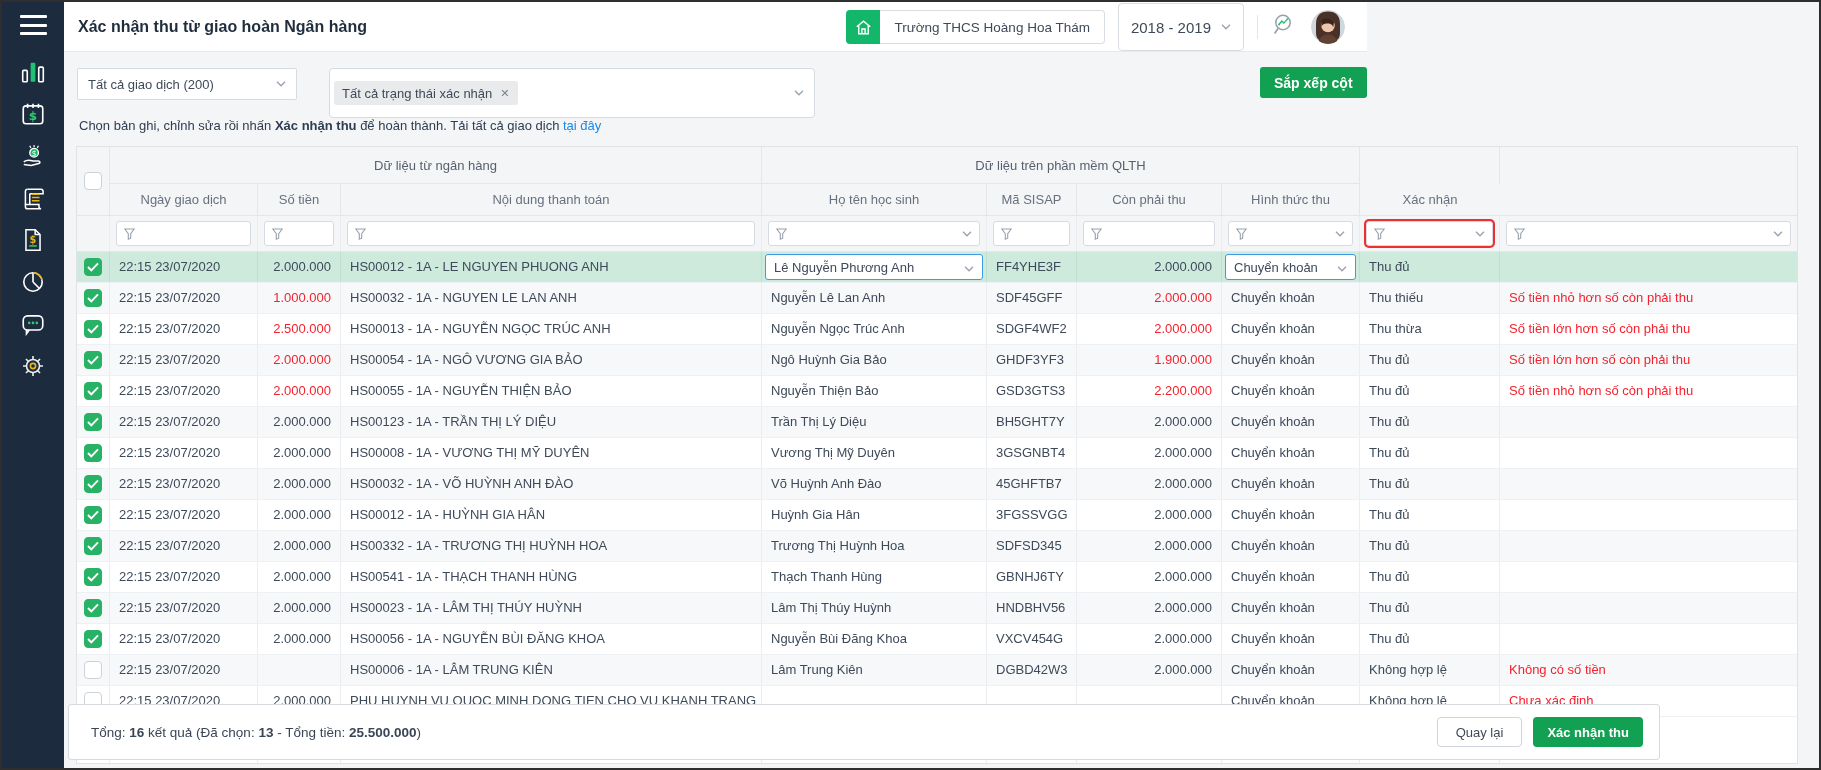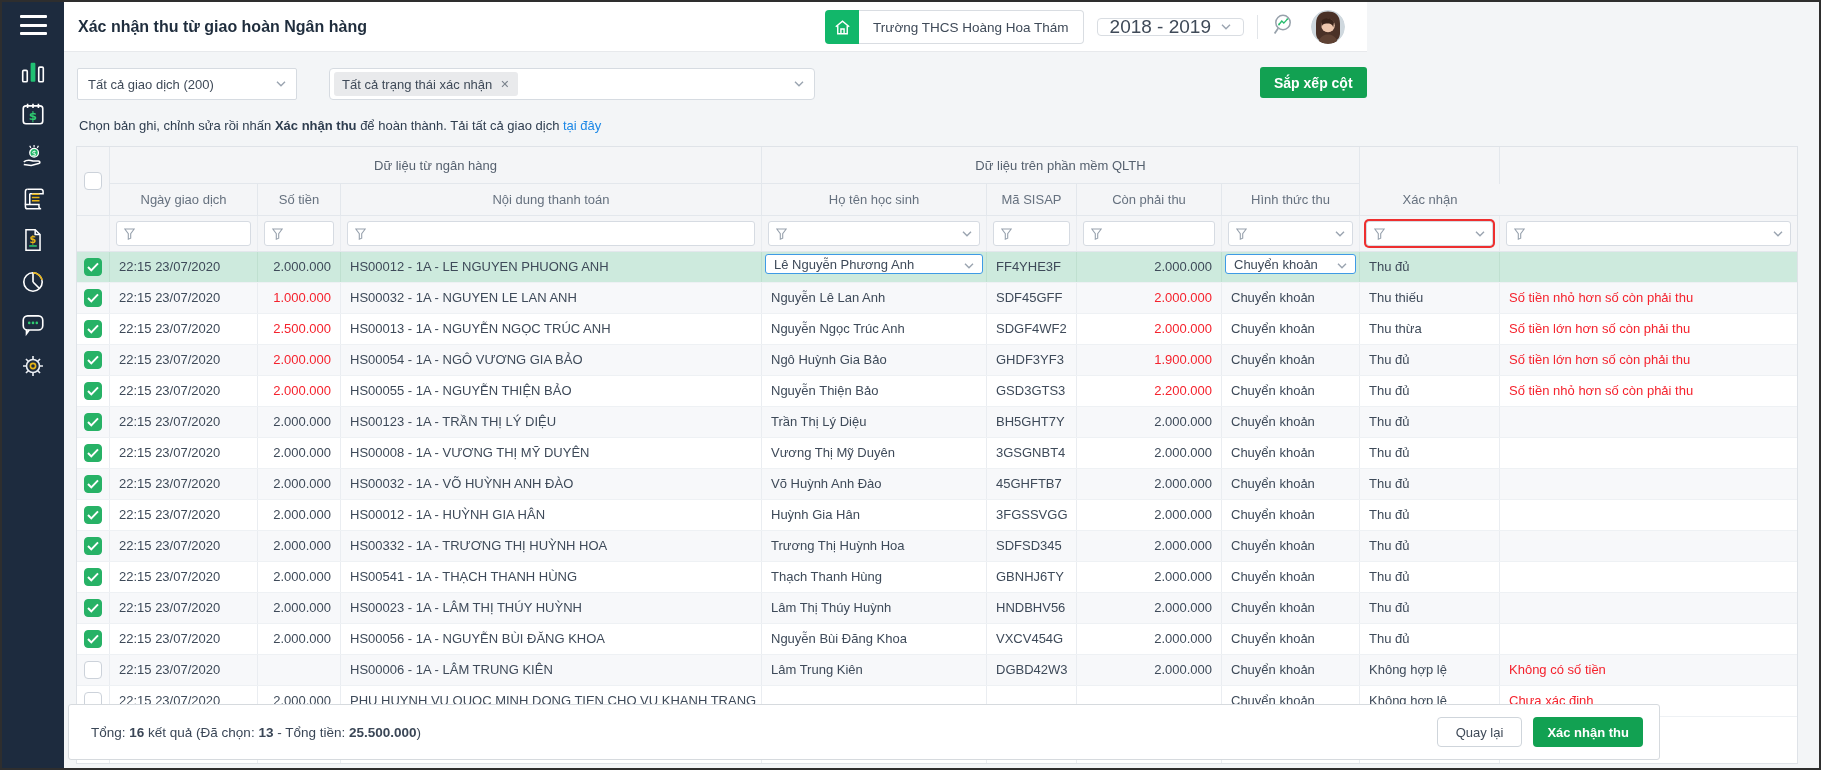--- a/index.html
+++ b/index.html
@@ -21,30 +21,30 @@
 
   .topbar { position:absolute; left:0; top:0; width:1303px; height:50px; background:#fff;
             border-bottom:1px solid #e7e9ec; border-right:1px solid e7e9ec; z-index:20;
             display:flex; align-items:center; }
   .page-title { margin-left:14px; font-size:16px; font-weight:bold; color:#1f2d3d; }
   .top-right { position:absolute; right:22px; top:8px; height:34px; display:flex; align-items:center; gap:13px; }
   .school { display:flex; align-items:stretch; height:34px; cursor:pointer;justify-content:center; }
   .school-ic { width:34px; height:34px; background:#12b76a; border-radius:4px 0 0 4px; display:flex; align-items:center; justify-content:center; }
   .school-lb { border:1px solid #d9dde2; border-left:none; border-radius:0 4px 4px 0; display:flex; align-items:center;
                padding:0 14px; font-size:13.5px; color:#3f4a58; background:#fff; }
-  .yearbox { height:18px; border:1px solid #d9dde2; border-radius:4px; background:#fff; display:flex; align-items:center;
-             gap:10px; padding:0 12px; font-size:19px; color:#3f4a58; cursor:pointer; }
+  .yearbox { height:48px; border:1px solid #d9dde2; border-radius:4px; background:#fff; display:flex; align-items:center;
+             gap:10px; padding:0 12px; font-size:15px; color:#3f4a58; cursor:pointer; }
   .vsep { width:1px; height:24px; background:#e2e5e9; }
   .avatar { width:34px; height:34px; border-radius:50%; overflow:hidden; cursor:pointer; }
 
   
   .ddl { position:absolute; left:13px; top:66px; width:220px; height:32px; background:#fff; border:1px solid #d6dbe1;
          border-radius:2px; display:flex; align-items:center; justify-content:space-between; padding:0 10px;
          font-size:13px; color:#3f4a58; cursor:pointer; }
-  .multibox { position:absolute; left:265px; top:66px; width:486px; height:32px; background:#fff; border:1px solid #d6dbe1;
+  .multibox { position:absolute; left:265px; top:66px; width:486px; height:50px; background:#fff; border:1px solid #d6dbe1;
               border-radius:4px; display:flex; align-items:center; padding:0 10px 0 4px; cursor:pointer; }
   .chip { background:#e9eaec; border-radius:3px; height:24px; display:flex; align-items:center; gap:8px; padding:0 8px;
           font-size:13px; color:#3f4a58; }
   .chip .x { font-size:11px; color:#7a828c; cursor:pointer; }
   .multibox .cv { margin-left:auto; }
   .sortbtn { position:absolute; left:1196px; top:65px; height:31px; padding:0 14px; background:#12a152; border:none;
              border-radius:3px; color:#fff; font-size:14px; font-weight:bold; cursor:pointer; font-family:inherit; }
   .hint { position:absolute; left:15px; top:116px; font-size:13px; color:#2e3d4f; }
   .hint a { color:#1b87e6; text-decoration:none; cursor:pointer; }
 
@@ -77,21 +77,21 @@
         border-right:1px solid #eaedf1; }
   .trow.sel .td { border-right-color:#bfe0d0; }
   .td:last-child { border-right:none; }
   .td.num { text-align:right; }
   .td.red, .red { color:#f5222d; }
   .td.cbc { display:flex; align-items:center; justify-content:center; padding:0; }
   .cb { width:18px; height:18px; border:1px solid #ccd2da; border-radius:4px; background:#fff; display:flex;
         align-items:center; justify-content:center; cursor:pointer; }
   .cb.on { background:#27b266; border-color:#27b266; }
   .td.selwrap { padding:2px 3px; }
-  .selbox { height:20px; background:#fff; border:1px solid #3f9ae5; border-radius:3px; display:flex; align-items:center;
+  .selbox { height:26px; background:#fff; border:1px solid #3f9ae5; border-radius:3px; display:flex; align-items:center;
             justify-content:space-between; padding:0 8px; line-height:normal; cursor:pointer; }
   .filler { height:60px; }
   .filler .td { height:60px; }
 
   
   .fbar { position:absolute; left:4px; top:702px; width:1592px; height:56px; background:#fff; border:1px solid #d6dade;
           border-radius:3px; z-index:15; display:flex; align-items:center; padding:0 16px 0 22px; }
   .fsum { font-size:13.5px; color:#3a4656; }
   .fsum b { font-weight:bold; }
   .fbar .btns { margin-left:auto; display:flex; gap:11px; }

